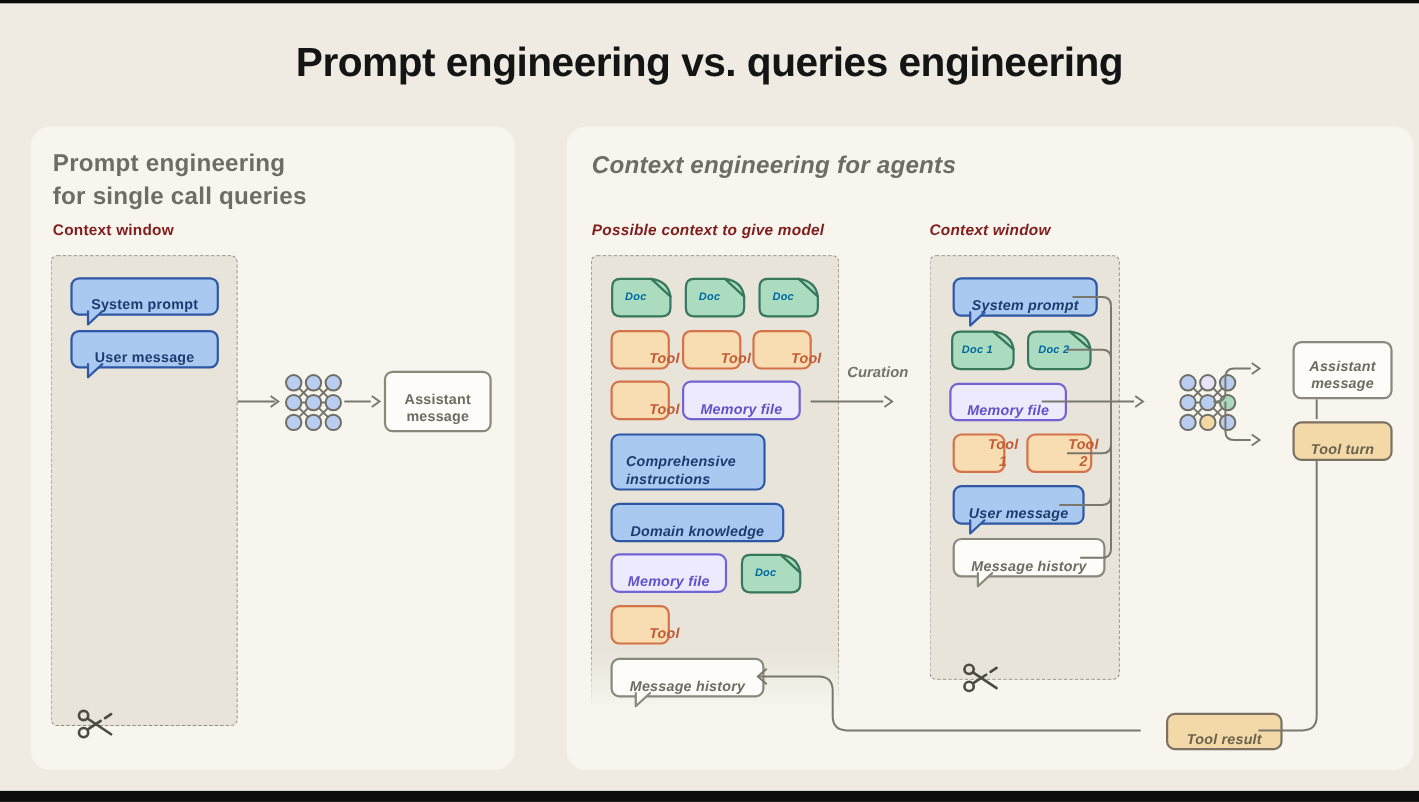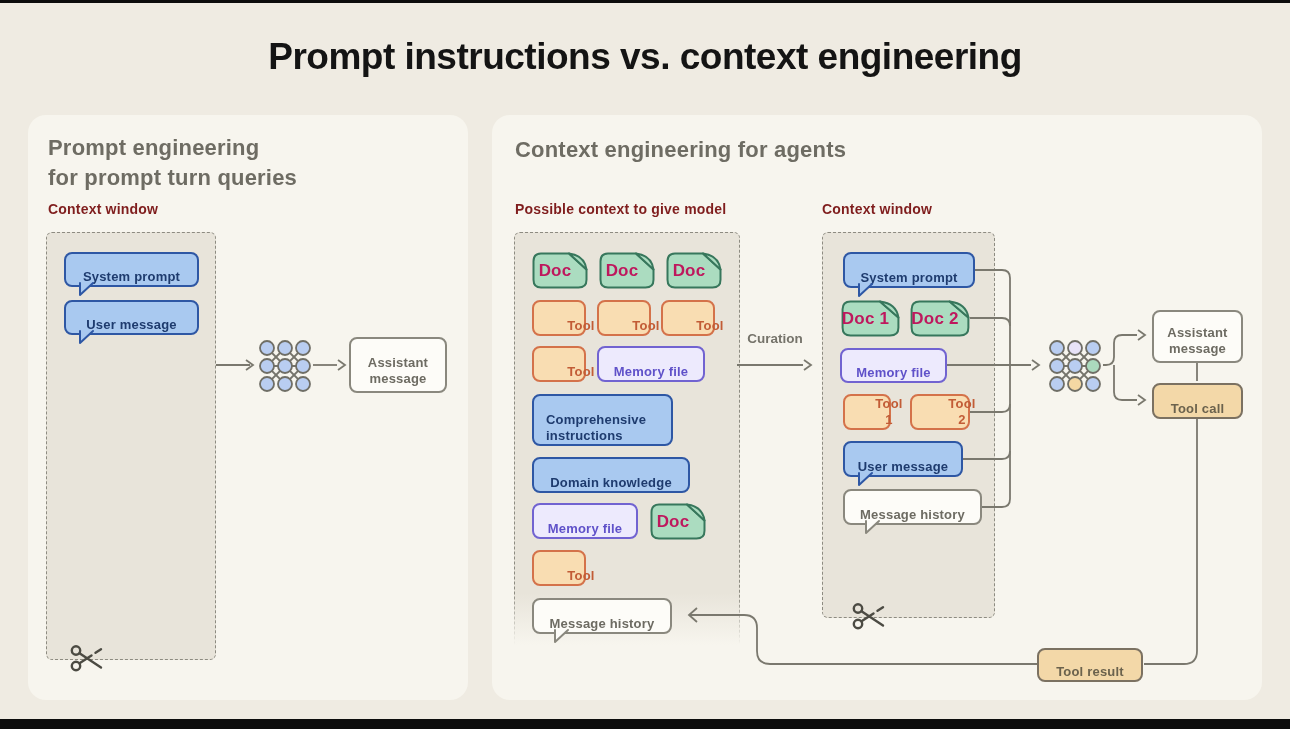--- a/index.html
+++ b/index.html
@@ -5,21 +5,21 @@
   html,body{margin:0;padding:0;background:#efebe2;}
   .stage{position:relative;width:1290px;height:729px;background:#efebe2;overflow:hidden;
          font-family:"Liberation Sans",sans-serif;}
   .bar{position:absolute;left:0;width:1290px;background:#0c0c0c;}
   .bar-top{top:0;height:3px;}
   .bar-bottom{bottom:0;height:10px;}
   .main-title{position:absolute;top:36px;left:0;width:1290px;margin:0;text-align:center;
               font-size:37px;font-weight:700;letter-spacing:-0.5px;color:#141414;}
   .card{position:absolute;top:115px;height:585px;background:#f7f5ee;border-radius:18px;}
   .left-card{left:28px;width:440px;}
-  .right-card{left:492px;width:770px;}
+  .right-card{left:515px;width:770px;font-style:italic;}
   .card-heading{position:absolute;font-size:22px;font-weight:700;color:#6e6c63;line-height:1.38;letter-spacing:.2px;}
   .section-label{position:absolute;font-size:14px;font-weight:700;color:#7f1d1d;letter-spacing:.2px;}
   .dashed-box{position:absolute;background:#e8e4da;border:1.6px dashed #8d8b81;border-radius:6px;box-sizing:border-box;}
   .fade{position:absolute;pointer-events:none;
         background:linear-gradient(to bottom, rgba(247,245,238,0) 0%, #f7f5ee 62%);}
   .box{position:absolute;box-sizing:border-box;border:2px solid;border-radius:8px;
        display:flex;align-items:flex-end;justify-content:center;text-align:center;
        font-size:13px;font-weight:700;letter-spacing:.2px;line-height:1.25;}
   .blue{background:#a9c9f0;border-color:#2e57a4;color:#1e3b6e;}
   .orange{background:#f9ddb2;border-color:#d4724a;color:#c25c36;padding-left:44px;}
@@ -30,45 +30,45 @@
   .bubble .tail{position:absolute;left:13px;bottom:-11px;overflow:visible;}
   .bubble{overflow:visible;}
   .t-edge{fill:none;stroke-width:2;stroke-linejoin:round;stroke-linecap:round;}
   .bubble.blue .t-fill{fill:#a9c9f0;} .bubble.blue .t-edge{stroke:#2e57a4;}
   .bubble.whitebox .t-fill{fill:#fdfcf8;} .bubble.whitebox .t-edge{stroke:#8a887e;}
   .doc{position:absolute;}
   .doc svg{position:absolute;left:0;top:0;width:100%;height:100%;overflow:visible;}
   .doc-page{fill:#abdcc0;stroke:#37775c;stroke-width:2;}
   .doc-fold{fill:#abdcc0;stroke:#37775c;stroke-width:2;stroke-linejoin:round;}
   .doc-label{position:absolute;left:0;top:0;right:10px;bottom:0;display:flex;align-items:center;
-             justify-content:center;font-size:17px;font-weight:700;color:#be185d;letter-spacing:.2px;}
+             justify-content:center;font-size:10px;font-weight:700;color:#0369a1;letter-spacing:.2px;}
   .nn{position:absolute;width:56px;height:56px;}
   .nn line{stroke:#75746b;stroke-width:1.8;}
   .nn circle{stroke:#6f6e66;stroke-width:1.8;fill:#b9cdf1;}
   .nn circle.lavnode{fill:#e7e2f7;} .nn circle.greennode{fill:#abd9bd;} .nn circle.tannode{fill:#f4d8a3;}
   .scissors{position:absolute;width:36px;height:31px;}
   .scissors circle{fill:none;stroke:#4c4b43;stroke-width:2.4;}
   .scissors line{stroke:#4c4b43;stroke-width:2.4;stroke-linecap:round;}
   .overlay{position:absolute;left:0;top:0;width:1290px;height:729px;pointer-events:none;}
   .conn{fill:none;stroke:#7a786e;stroke-width:1.8;}
   .curation-label{position:absolute;font-size:13.5px;font-weight:700;color:#75736a;text-align:center;}
 </style>
 </head>
 <body>
 
 <div class="stage">
   <div class="bar bar-top"></div>
   <div class="bar bar-bottom"></div>
 
-  <h1 class="main-title">Prompt instructions vs. context engineering</h1>
+  <h1 class="main-title">Prompt engineering vs. queries engineering</h1>
 
   <div class="card left-card">
     <div class="card-heading" style="left:20px;top:18px;">
       <span>Prompt engineering</span><br>
-      <span>for prompt turn queries</span>
+      <span>for single call queries</span>
     </div>
     <div class="section-label" style="left:20px;top:86px;">Context window</div>
 
     <div class="dashed-box" style="left:18px;top:117px;width:170px;height:428px;"></div>
 
     <div class="box blue bubble" style="left:36px;top:137px;width:135px;height:35px;">
       <span>System prompt</span>
       <svg class="tail" width="15" height="13" viewBox="0 0 15 13">
         <path class="t-fill" d="M1 0 L1 12 L14 0 Z"></path>
           <path class="t-edge" d="M1 0 L1 12 L14 0"></path>
@@ -274,21 +274,21 @@
         <circle class="greennode" cx="46" cy="28" r="7"></circle>
       <circle cx="10" cy="46" r="7"></circle>
         <circle class="tannode" cx="28" cy="46" r="7"></circle>
         <circle cx="46" cy="46" r="7"></circle>
     </svg>
 
     <div class="box whitebox" style="left:660px;top:195px;width:91px;height:53px;padding:4px;">
       <span>Assistant message</span>
     </div>
     <div class="box tan" style="left:660px;top:268px;width:91px;height:36px;">
-      <span>Tool call</span>
+      <span>Tool turn</span>
     </div>
     <div class="box tan" style="left:545px;top:533px;width:106px;height:34px;">
       <span>Tool result</span>
     </div>
   </div>
 
   <svg class="overlay" viewBox="0 0 1290 729">
 
     <path class="conn" d="M216 365 H250"></path>
       <path class="conn" d="M246 360 L253 365 L246 370"></path>

